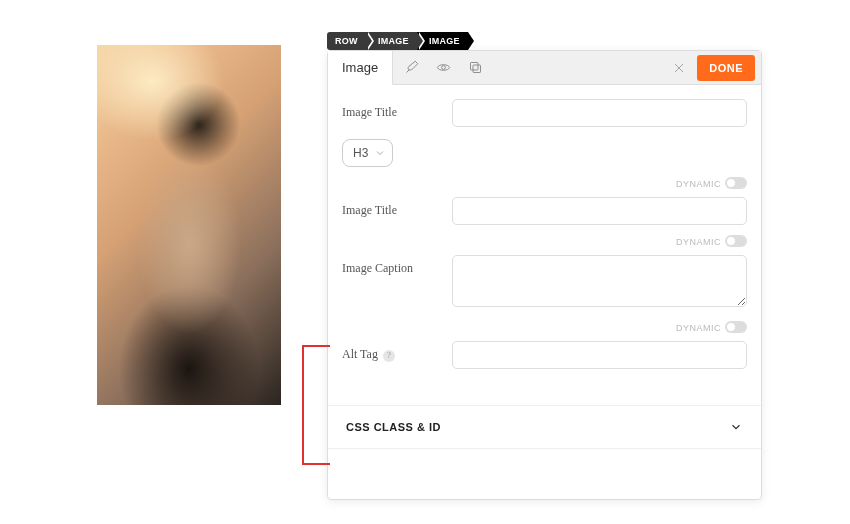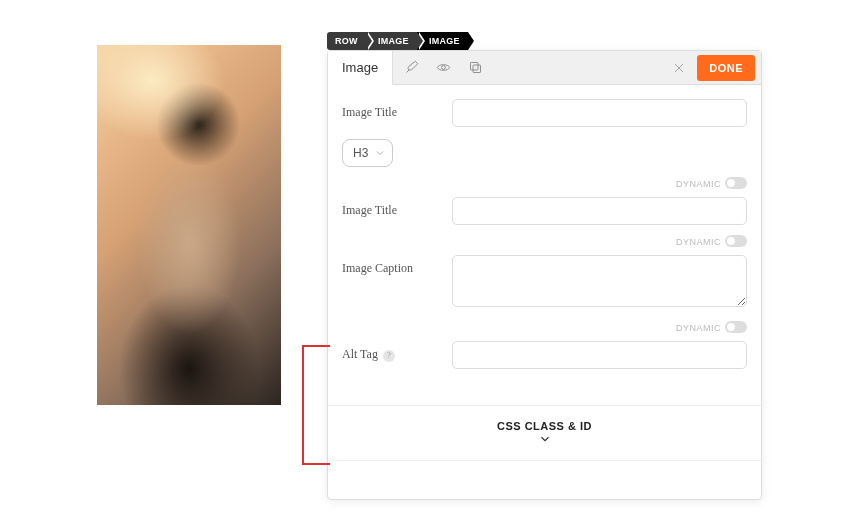--- a/index.html
+++ b/index.html
@@ -231,21 +231,20 @@
     border-top: 1px solid #eee;
     padding: 14px 18px;
     display: flex;
     align-items: center;
     justify-content: space-between;
     font-size: 11px;
     font-weight: 700;
     letter-spacing: 0.5px;
     color: #222;
     cursor: pointer;
-    flex-direction: column;
   }
   .accordion-item svg { width: 14px; height: 14px; stroke: #333; fill: none; stroke-width: 2; }
   .gap-before-accordion { height: 30px; }
 
   .red-marker {
     position: absolute;
     left: 302px;
     top: 345px;
     width: 28px;
     height: 120px;

